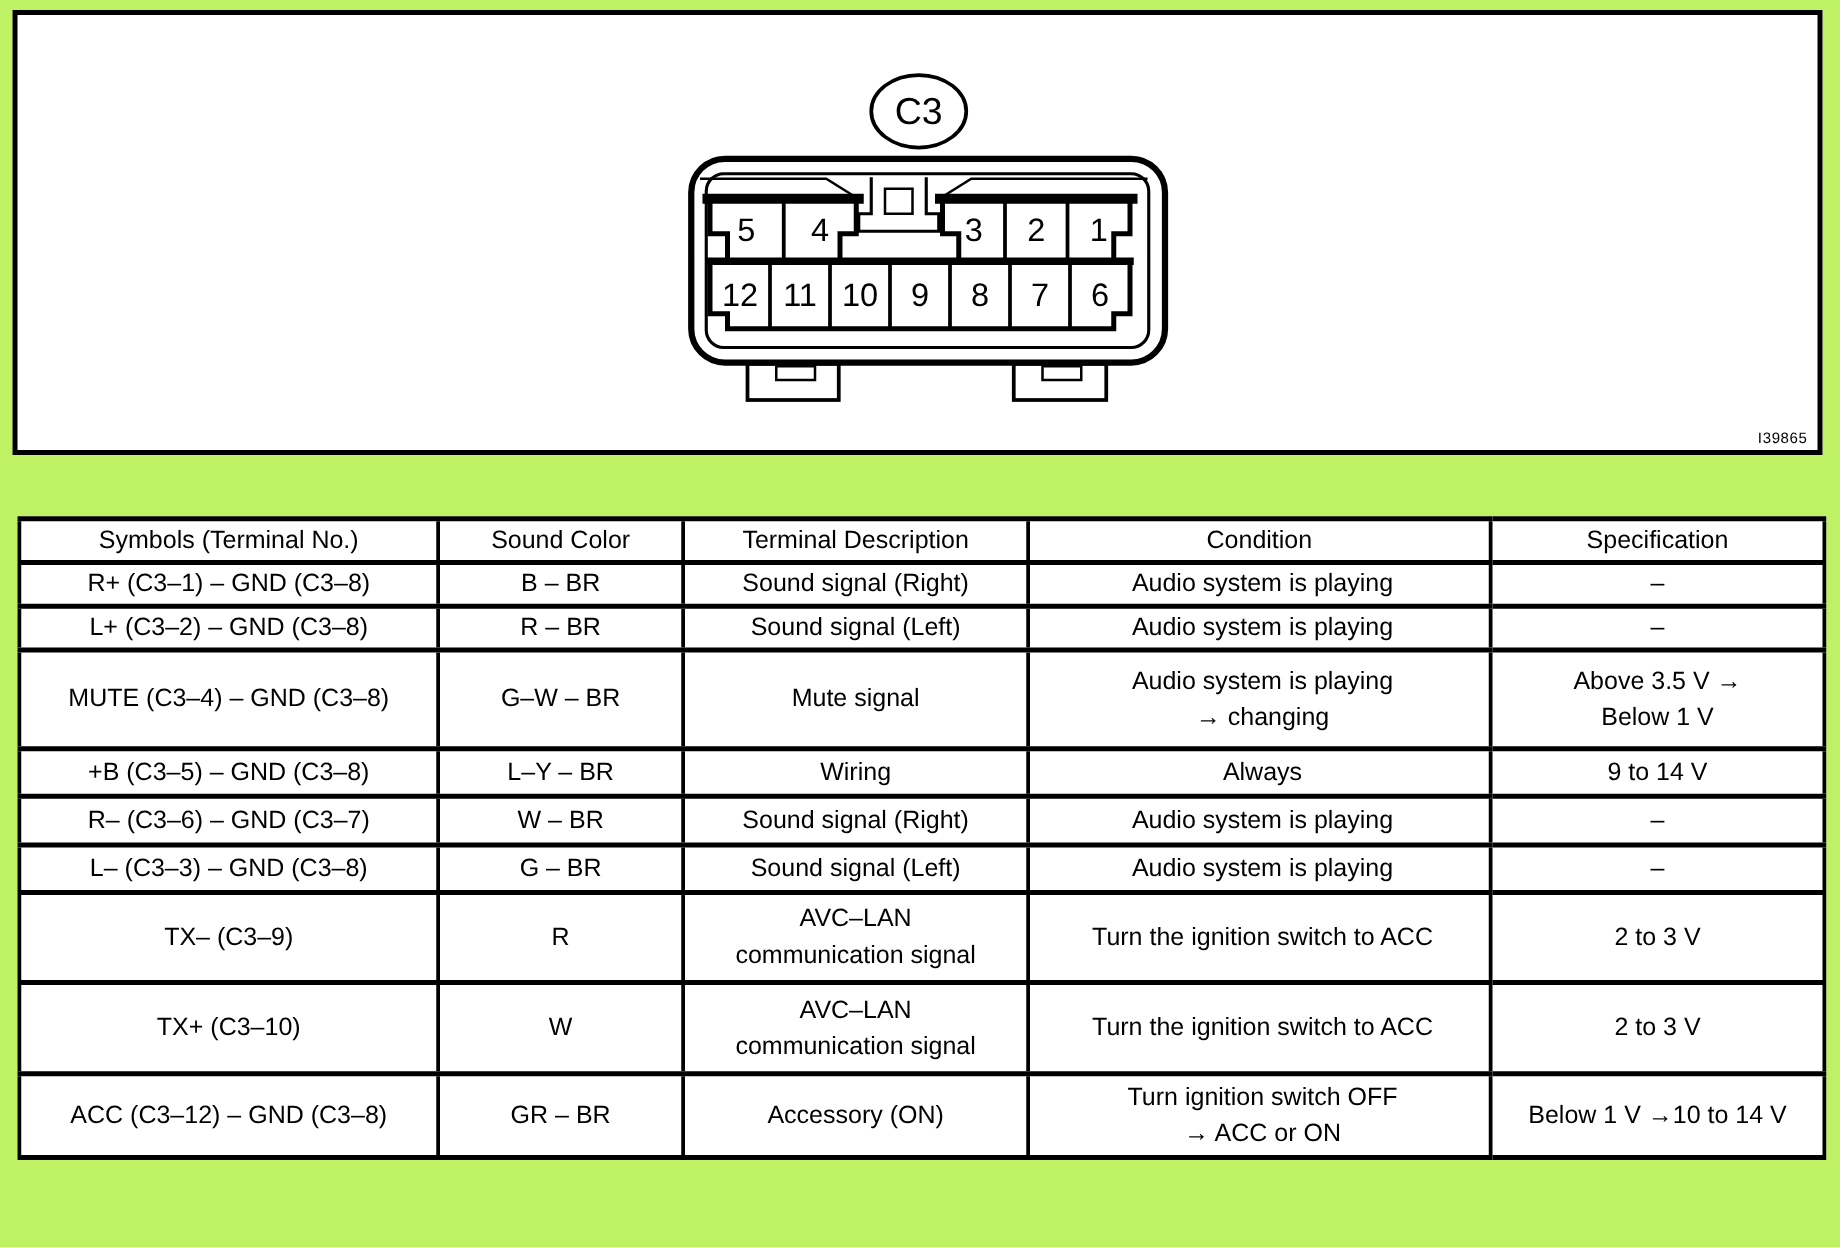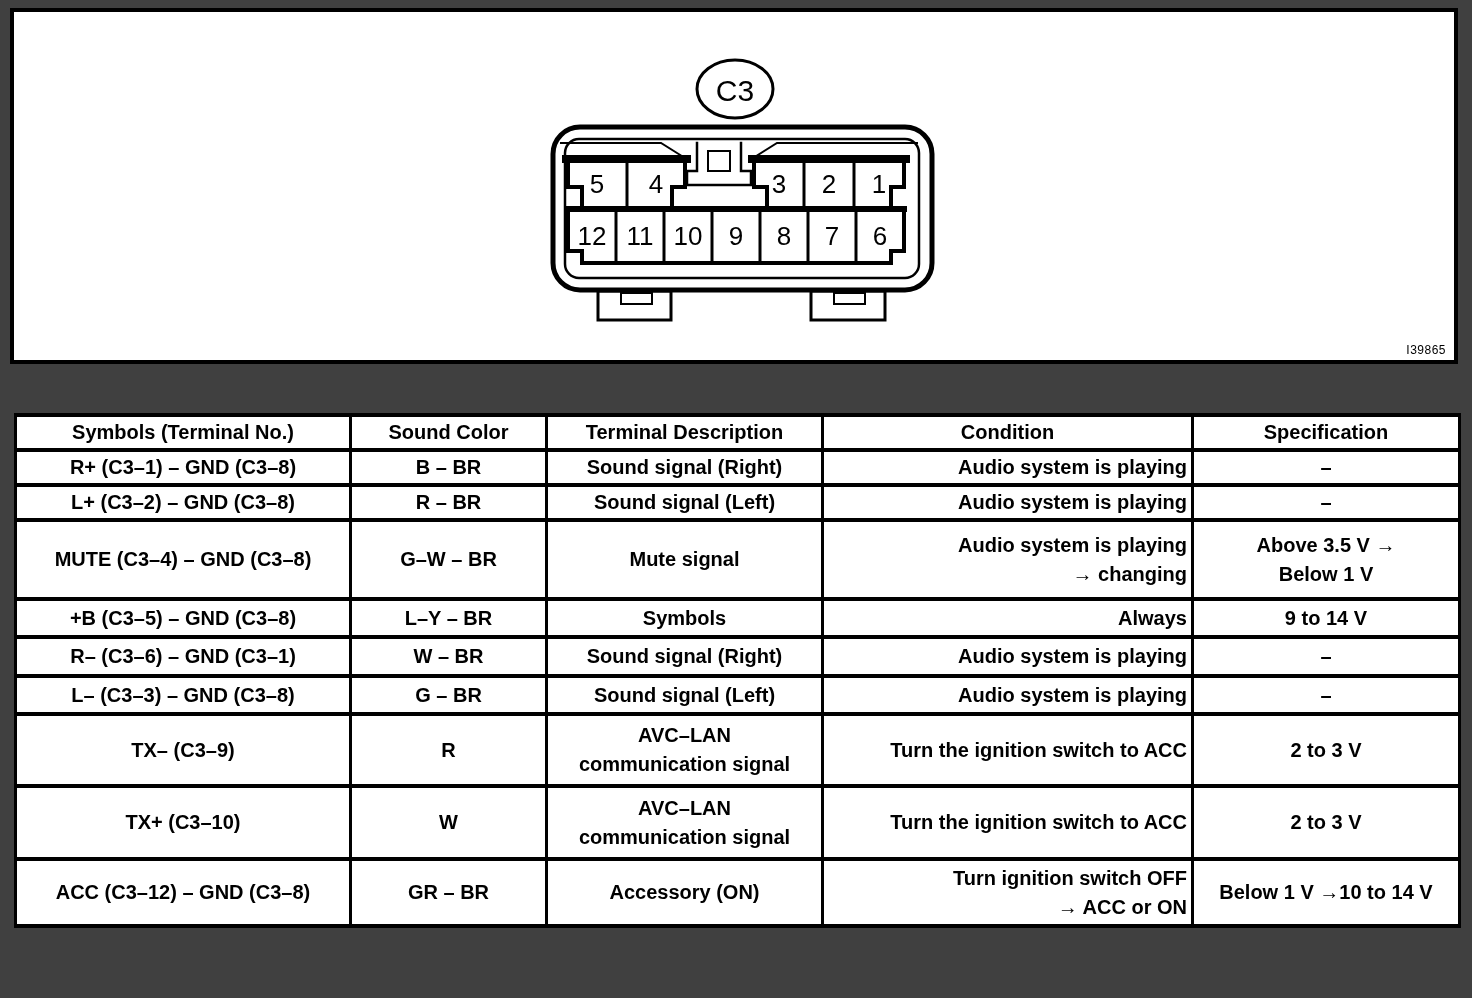--- a/index.html
+++ b/index.html
@@ -1,18 +1,18 @@
 <!DOCTYPE html>
 <html><head>
 <meta charset="utf-8">
 <style>
   html, body { margin: 0; padding: 0; background: #fff; }
   .page {
     position: relative; width: 1472px; height: 998px;
-    background: #404040; overflow: hidden;
+    background: #bef264; overflow: hidden;
     font-family: "Liberation Sans", sans-serif; color: #000;
   }
   
   .figure-panel {
     position: absolute; left: 10px; top: 8px;
     width: 1448px; height: 356px;
     border: 4px solid #000; box-sizing: border-box; background: #fff;
   }
   .figure-panel svg { position: absolute; left: 0; top: 0; display: block; }
   svg text {
@@ -25,26 +25,26 @@
   }
   
   table.pinout-table {
     position: absolute; left: 14px; top: 413px;
     width: 1444px; border-collapse: collapse; table-layout: fixed;
     background: #fff;
   }
   .pinout-table th, .pinout-table td {
     border: 3px solid #000;
     border-top-width: 4px; border-bottom-width: 4px;
-    font-size: 20px; font-weight: bold;
+    font-size: 20px; font-weight: normal;
     text-align: center; vertical-align: middle;
     padding: 1px 4px; line-height: 1.45;
     white-space: pre-line; overflow: hidden;
   }
-  .pinout-table td.col-condition { text-align: right; padding-left: 9px; }
+  .pinout-table td.col-condition { text-align: center; padding-left: 9px; }
   tr.h32 { height: 32px; } tr.h33 { height: 33px; } tr.h38 { height: 38px; }
   tr.h39 { height: 39px; } tr.h67 { height: 67px; } tr.h69 { height: 69px; }
   tr.h72 { height: 72px; } tr.h73 { height: 73px; } tr.h79 { height: 79px; }
 </style>
 </head>
 <body>
 
 <div class="page">
 
   <div class="figure-panel">
@@ -139,26 +139,26 @@
         <td>G–W – BR</td>
         <td>Mute signal</td>
         <td class="col-condition">Audio system is playing
 → changing</td>
         <td>Above 3.5 V →
 Below 1 V</td>
       </tr>
       <tr class="h38">
         <td>+B (C3–5) – GND (C3–8)</td>
         <td>L–Y – BR</td>
-        <td>Symbols</td>
+        <td>Wiring</td>
         <td class="col-condition">Always</td>
         <td>9 to 14 V</td>
       </tr>
       <tr class="h39">
-        <td>R– (C3–6) – GND (C3–1)</td>
+        <td>R– (C3–6) – GND (C3–7)</td>
         <td>W – BR</td>
         <td>Sound signal (Right)</td>
         <td class="col-condition">Audio system is playing</td>
         <td>–</td>
       </tr>
       <tr class="h38">
         <td>L– (C3–3) – GND (C3–8)</td>
         <td>G – BR</td>
         <td>Sound signal (Left)</td>
         <td class="col-condition">Audio system is playing</td>

